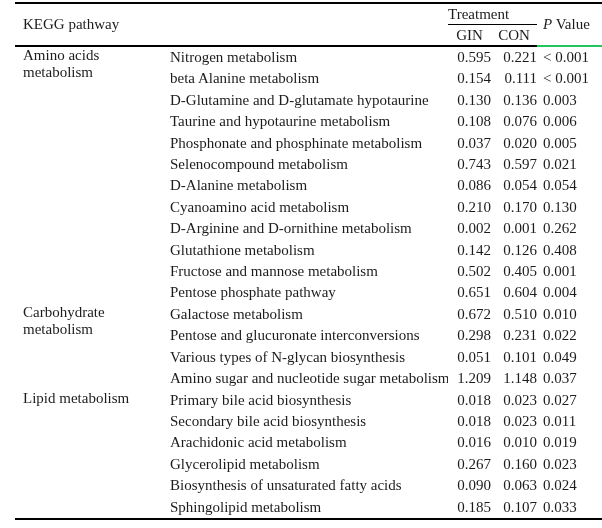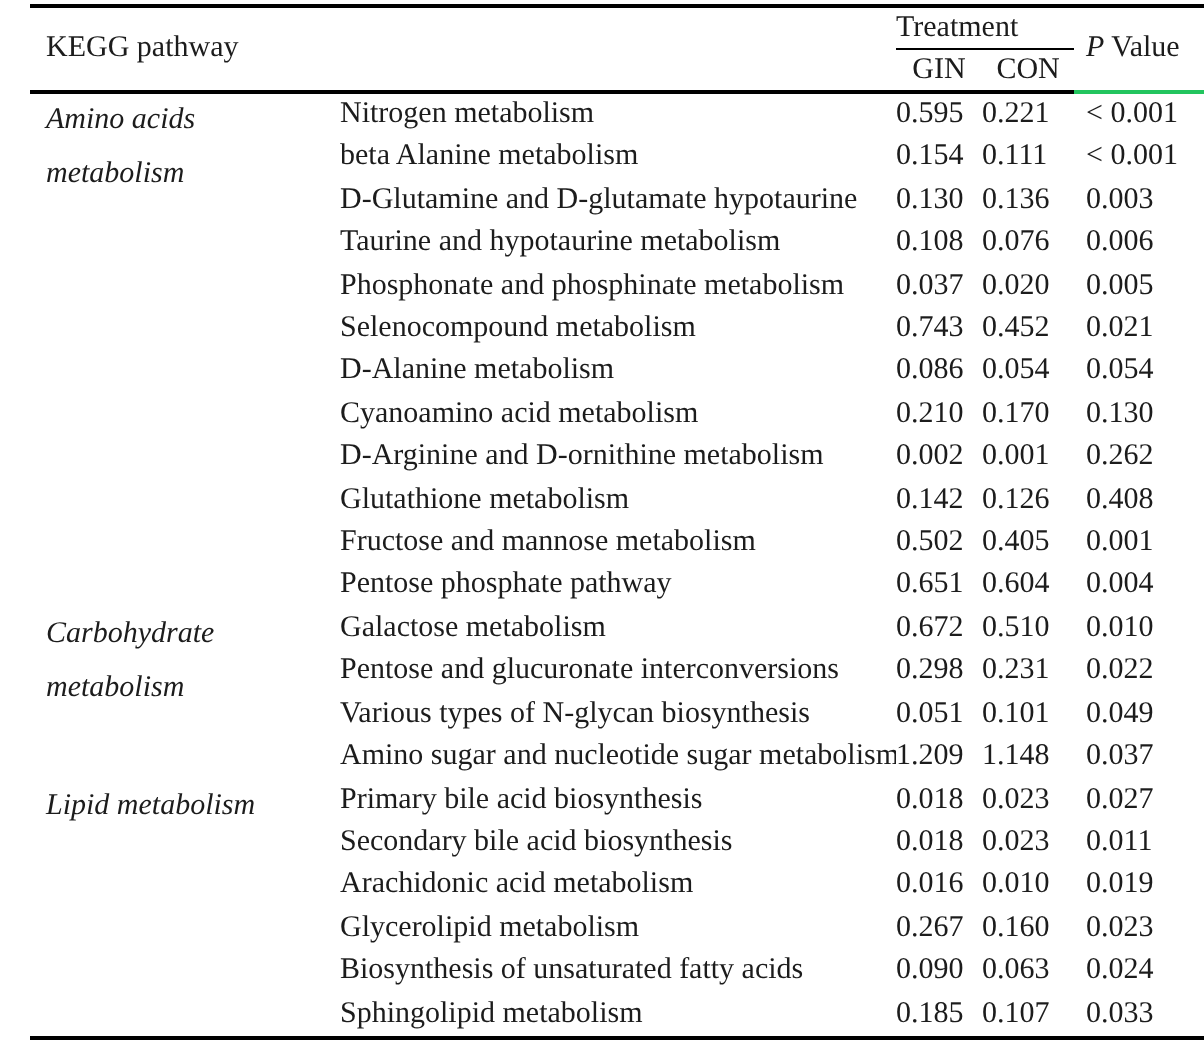--- a/index.html
+++ b/index.html
@@ -68,30 +68,29 @@
     height: 21.4px;
     padding: 0;
     vertical-align: middle;
     line-height: 21.4px;
     white-space: nowrap;
     overflow: hidden;
   }
   td.cat {
     vertical-align: top;
     padding-left: 8px;
-    line-height: 27px;
+    line-height: 17px;
     white-space: normal;
-    font-style: italic;
   }
   td.path {
     padding-left: 2px;
     text-align: left;
   }
   td.num {
-    text-align: left;
+    text-align: right;
   }
   td.pval {
     text-align: left;
     padding-left: 6px;
     margin-top: 46px;
   }
 </style>
 </head>
 <body>
 
@@ -142,21 +141,21 @@
       </tr>
       <tr>
         <td class="path">Phosphonate and phosphinate metabolism</td>
         <td class="num">0.037</td>
         <td class="num">0.020</td>
         <td class="pval">0.005</td>
       </tr>
       <tr>
         <td class="path">Selenocompound metabolism</td>
         <td class="num">0.743</td>
-        <td class="num">0.452</td>
+        <td class="num">0.597</td>
         <td class="pval">0.021</td>
       </tr>
       <tr>
         <td class="path">D-Alanine metabolism</td>
         <td class="num">0.086</td>
         <td class="num">0.054</td>
         <td class="pval">0.054</td>
       </tr>
       <tr>
         <td class="path">Cyanoamino acid metabolism</td>

